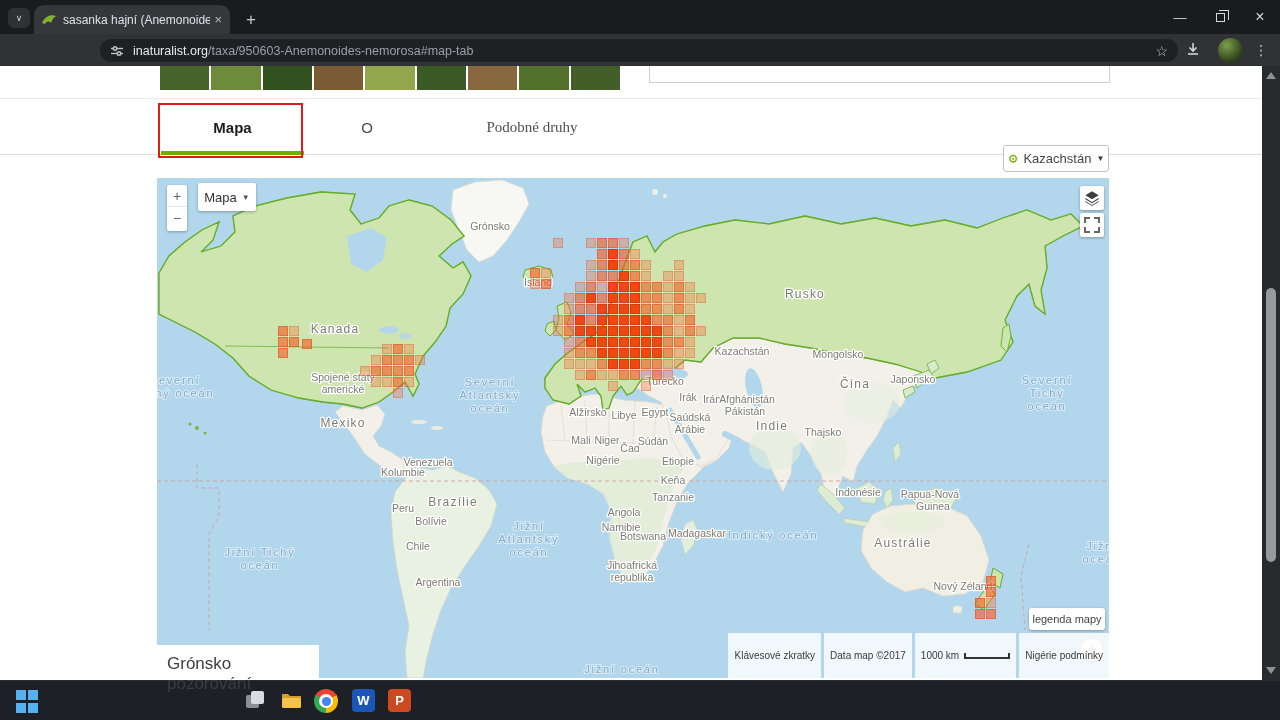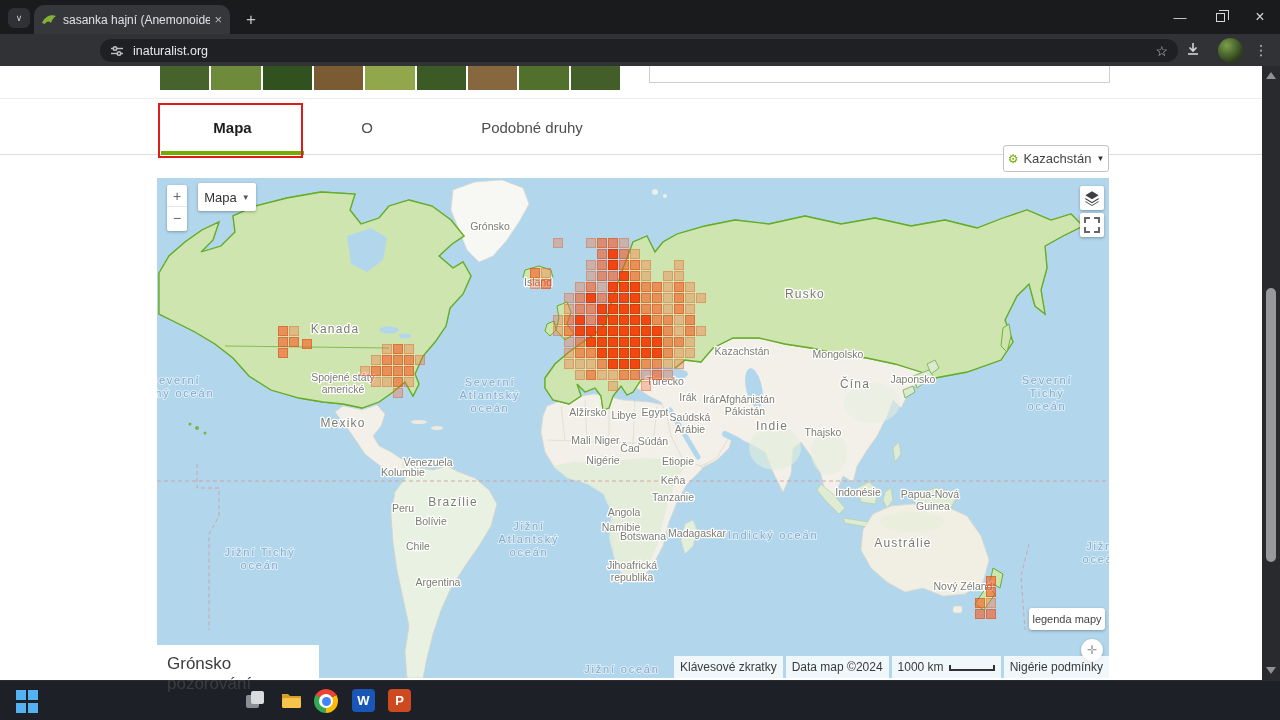--- a/index.html
+++ b/index.html
@@ -55,21 +55,21 @@
   .layersbtn{left:923px;top:8px;width:24px;height:24px;display:flex;align-items:center;justify-content:center;}
   .fsbtn{left:923px;top:35px;width:24px;height:24px;}
   .fsbtn i{position:absolute;width:6px;height:6px;border:2px solid #666;}
   .fsbtn .c1{left:4px;top:4px;border-right:none;border-bottom:none;}
   .fsbtn .c2{right:4px;top:4px;border-left:none;border-bottom:none;}
   .fsbtn .c3{left:4px;bottom:4px;border-right:none;border-top:none;}
   .fsbtn .c4{right:4px;bottom:4px;border-left:none;border-top:none;}
   .legendbtn{left:872px;top:430px;width:76px;height:22px;font-size:11px;color:#444;display:flex;align-items:center;justify-content:center;border-radius:3px;}
   .circbtn{left:924px;top:461px;width:22px;height:22px;border-radius:50%;color:#999;font-size:12px;text-align:center;line-height:22px;}
   .attrib{position:absolute;right:0;bottom:0;display:flex;gap:3px;z-index:6;}
-  .attrib .ai{background:rgba(255,255,255,.82);font-size:12px;color:#3a3a3a;padding:4px 6px;white-space:nowrap;}
+  .attrib .ai{background:rgba(255,255,255,.82);font-size:10px;color:#3a3a3a;padding:17px 6px;white-space:nowrap;}
   .scalebar{display:inline-block;width:46px;height:6px;border-left:2px solid #333;border-right:2px solid #333;border-bottom:2px solid #333;margin-left:5px;vertical-align:baseline;}
   .lc{font-size:10.5px;fill:#7b7b72;text-anchor:middle;paint-order:stroke;stroke:#ffffff;stroke-width:2.5px;stroke-linejoin:round;}
   .lb{font-size:12px;letter-spacing:1.2px;}
   .lo{font-size:11px;fill:#83aac9;letter-spacing:1.8px;text-anchor:middle;paint-order:stroke;stroke:rgba(255,255,255,.55);stroke-width:2px;}
 
   
   .sbar{position:absolute;left:1262px;top:66px;width:18px;height:614px;background:#282a2d;}
   .sarrow{position:absolute;left:4px;width:0;height:0;border-left:5px solid transparent;border-right:5px solid transparent;}
   .sarrow.up{top:6px;border-bottom:7px solid #8f9194;}
   .sarrow.down{bottom:6px;border-top:7px solid #8f9194;}
@@ -115,20 +115,21 @@
   <div class="omnibox">
     <svg width="14" height="14" viewBox="0 0 14 14">
         <g stroke="#bdbfc2" stroke-width="1.4" fill="none">
           <line x1="1" y1="4.5" x2="13" y2="4.5"></line>
           <line x1="1" y1="9.5" x2="13" y2="9.5"></line>
           <circle cx="5" cy="4.5" r="1.8" fill="#303236"></circle>
           <circle cx="9" cy="9.5" r="1.8" fill="#303236"></circle>
         </g>
       </svg>
     <span class="host">inaturalist.org</span>
+      <span class="path">/taxa/950603-Anemonoides-nemorosa#map-tab</span>
     <span class="star">☆</span>
   </div>
   <svg class="navic" style="left:1184px;top:40px;" width="18" height="18" viewBox="0 0 18 18">
       <g stroke="#d4d5d7" stroke-width="1.6" fill="none">
         <path d="M9 3 v7 M5.5 7.5 L9 11 L12.5 7.5"></path>
         <path d="M4 14 h10"></path>
       </g>
     </svg>
   <div class="avatar"></div>
   <div class="dots3">⋮</div>
@@ -144,21 +145,21 @@
         <div style="background: rgb(135, 104, 62);"></div>
         <div style="background: rgb(80, 112, 44);"></div>
         <div style="background: rgb(67, 94, 41);"></div>
       </div>
     <div class="topbox"></div>
 
     <div class="tabsrow">
       <div class="ptabs" id="ptabs">
           <div class="ptab active" style="width: 145px;">Mapa</div>
           <div class="ptab" style="width: 124px;">O</div>
-          <div class="ptab" style="width: 206px;">Podobné druhy</div>
+          <div class="ptab" style="width: 206px; font-family: Liberation Serif, serif;">Podobné druhy</div>
         </div>
       <div class="managebtn">
         <span class="gear">⚙</span>
         <span>Kazachstán</span>
         <span class="car">▼</span>
       </div>
     </div>
     <div class="redbox"></div>
 
     <div class="map">
@@ -513,21 +514,21 @@
           <i class="c1"></i>
           <i class="c2"></i>
           <i class="c3"></i>
           <i class="c4"></i>
         </div>
       <div class="mapctl legendbtn">legenda mapy</div>
       <div class="mapctl circbtn">✛</div>
 
       <div class="attrib">
         <span class="ai">Klávesové zkratky</span>
-        <span class="ai">Data map ©2024</span>
+        <span class="ai">Data map ©2017</span>
         <span class="ai"><span>1000 km</span><span class="scalebar"></span></span>
         <span class="ai">Nigérie podmínky</span>
       </div>
     </div>
 
     <div class="recentbox">
       <span>Grónsko pozorování</span>
     </div>
   </div>
 

